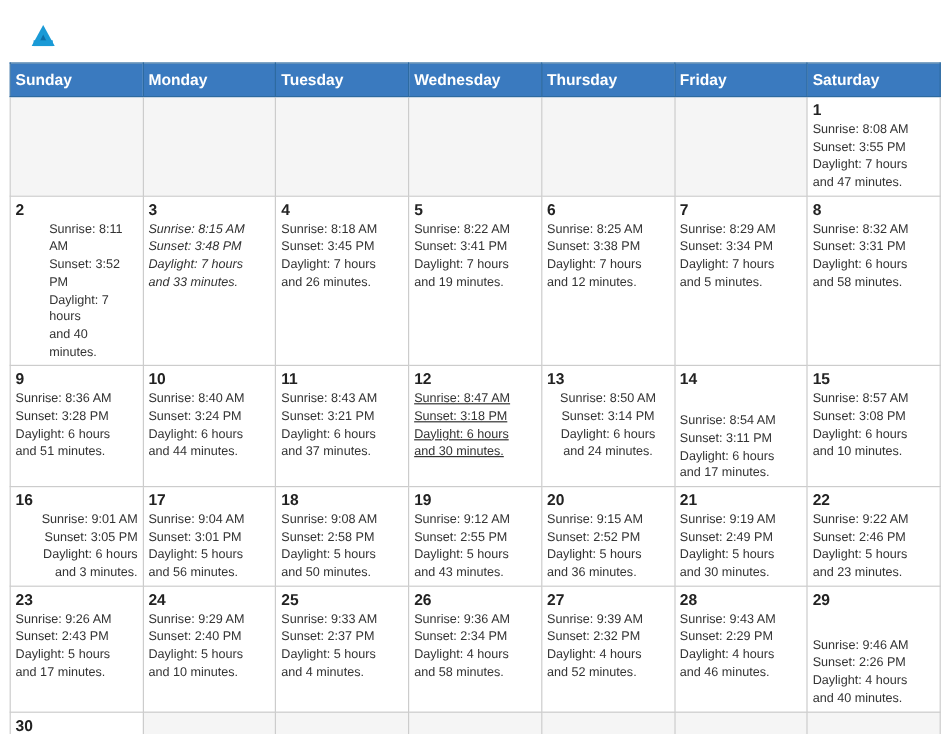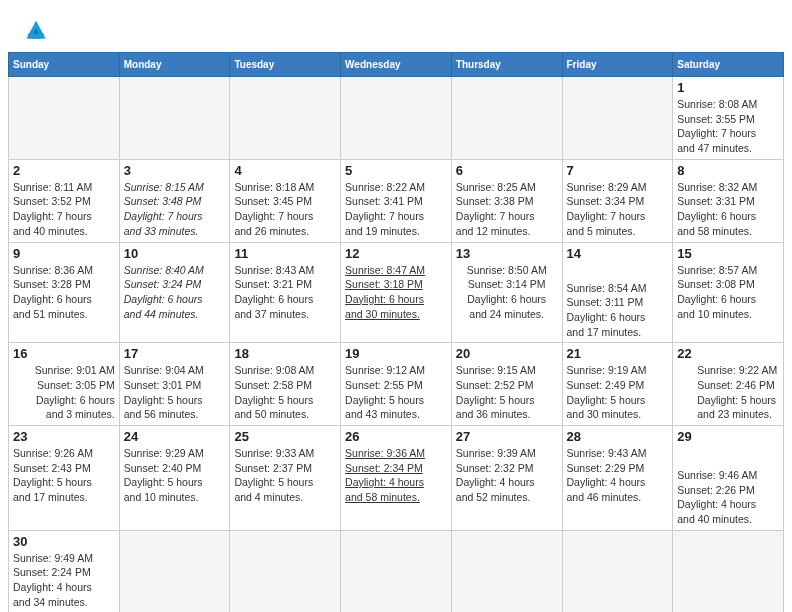--- a/index.html
+++ b/index.html
@@ -46,21 +46,21 @@
       width: 100%;
       border-collapse: collapse;
       margin: 0;
       font-size: 11px;
     }
     .calendar thead th {
       background: #3a7abf;
       color: #fff;
       padding: 6px 4px;
       text-align: left;
-      font-size: 10px;
+      font-size: 13px;
       font-weight: bold;
       border: 1px solid #2d6aa0;
     }
     .calendar tbody td {
       border: 1px solid #ccc;
       vertical-align: top;
       padding: 3px 4px;
       width: calc(100% / 7);
       min-height: 70px;
       background: #fff;
@@ -133,21 +133,21 @@
               <span class="day-number">1</span>
               <div class="day-info" style="white-space: pre-line;">Sunrise: 8:08 AM
 Sunset: 3:55 PM
 Daylight: 7 hours
 and 47 minutes.</div>
             </td>
           </tr>
           <tr>
             <td>
               <span class="day-number">2</span>
-              <div class="day-info" style="white-space: pre-line;">Sunrise: 8:11 AM
+              <div class="day-info" style="white-space: pre-line; margin-left: 28px;">Sunrise: 8:11 AM
 Sunset: 3:52 PM
 Daylight: 7 hours
 and 40 minutes.</div>
             </td>
             <td>
               <span class="day-number">3</span>
               <div class="day-info" style="white-space: pre-line; font-style: italic;">Sunrise: 8:15 AM
 Sunset: 3:48 PM
 Daylight: 7 hours
 and 33 minutes.</div>
@@ -191,21 +191,21 @@
           <tr>
             <td>
               <span class="day-number">9</span>
               <div class="day-info" style="white-space: pre-line;">Sunrise: 8:36 AM
 Sunset: 3:28 PM
 Daylight: 6 hours
 and 51 minutes.</div>
             </td>
             <td>
               <span class="day-number">10</span>
-              <div class="day-info" style="white-space: pre-line; font-style: italic;">Sunrise: 8:40 AM
+              <div class="day-info" style="white-space: pre-line;">Sunrise: 8:40 AM
 Sunset: 3:24 PM
 Daylight: 6 hours
 and 44 minutes.</div>
             </td>
             <td>
               <span class="day-number">11</span>
               <div class="day-info" style="white-space: pre-line;">Sunrise: 8:43 AM
 Sunset: 3:21 PM
 Daylight: 6 hours
 and 37 minutes.</div>
@@ -277,21 +277,21 @@
             </td>
             <td>
               <span class="day-number">21</span>
               <div class="day-info" style="white-space: pre-line;">Sunrise: 9:19 AM
 Sunset: 2:49 PM
 Daylight: 5 hours
 and 30 minutes.</div>
             </td>
             <td>
               <span class="day-number">22</span>
-              <div class="day-info" style="white-space: pre-line; margin-left: 20px;">Sunrise: 9:22 AM
+              <div class="day-info" style="white-space: pre-line;">Sunrise: 9:22 AM
 Sunset: 2:46 PM
 Daylight: 5 hours
 and 23 minutes.</div>
             </td>
           </tr>
           <tr>
             <td>
               <span class="day-number">23</span>
               <div class="day-info" style="white-space: pre-line;">Sunrise: 9:26 AM
 Sunset: 2:43 PM
@@ -307,21 +307,21 @@
             </td>
             <td>
               <span class="day-number">25</span>
               <div class="day-info" style="white-space: pre-line;">Sunrise: 9:33 AM
 Sunset: 2:37 PM
 Daylight: 5 hours
 and 4 minutes.</div>
             </td>
             <td>
               <span class="day-number">26</span>
-              <div class="day-info" style="white-space: pre-line; text-decoration: underline;">Sunrise: 9:36 AM
+              <div class="day-info" style="white-space: pre-line;">Sunrise: 9:36 AM
 Sunset: 2:34 PM
 Daylight: 4 hours
 and 58 minutes.</div>
             </td>
             <td>
               <span class="day-number">27</span>
               <div class="day-info" style="white-space: pre-line;">Sunrise: 9:39 AM
 Sunset: 2:32 PM
 Daylight: 4 hours
 and 52 minutes.</div>

